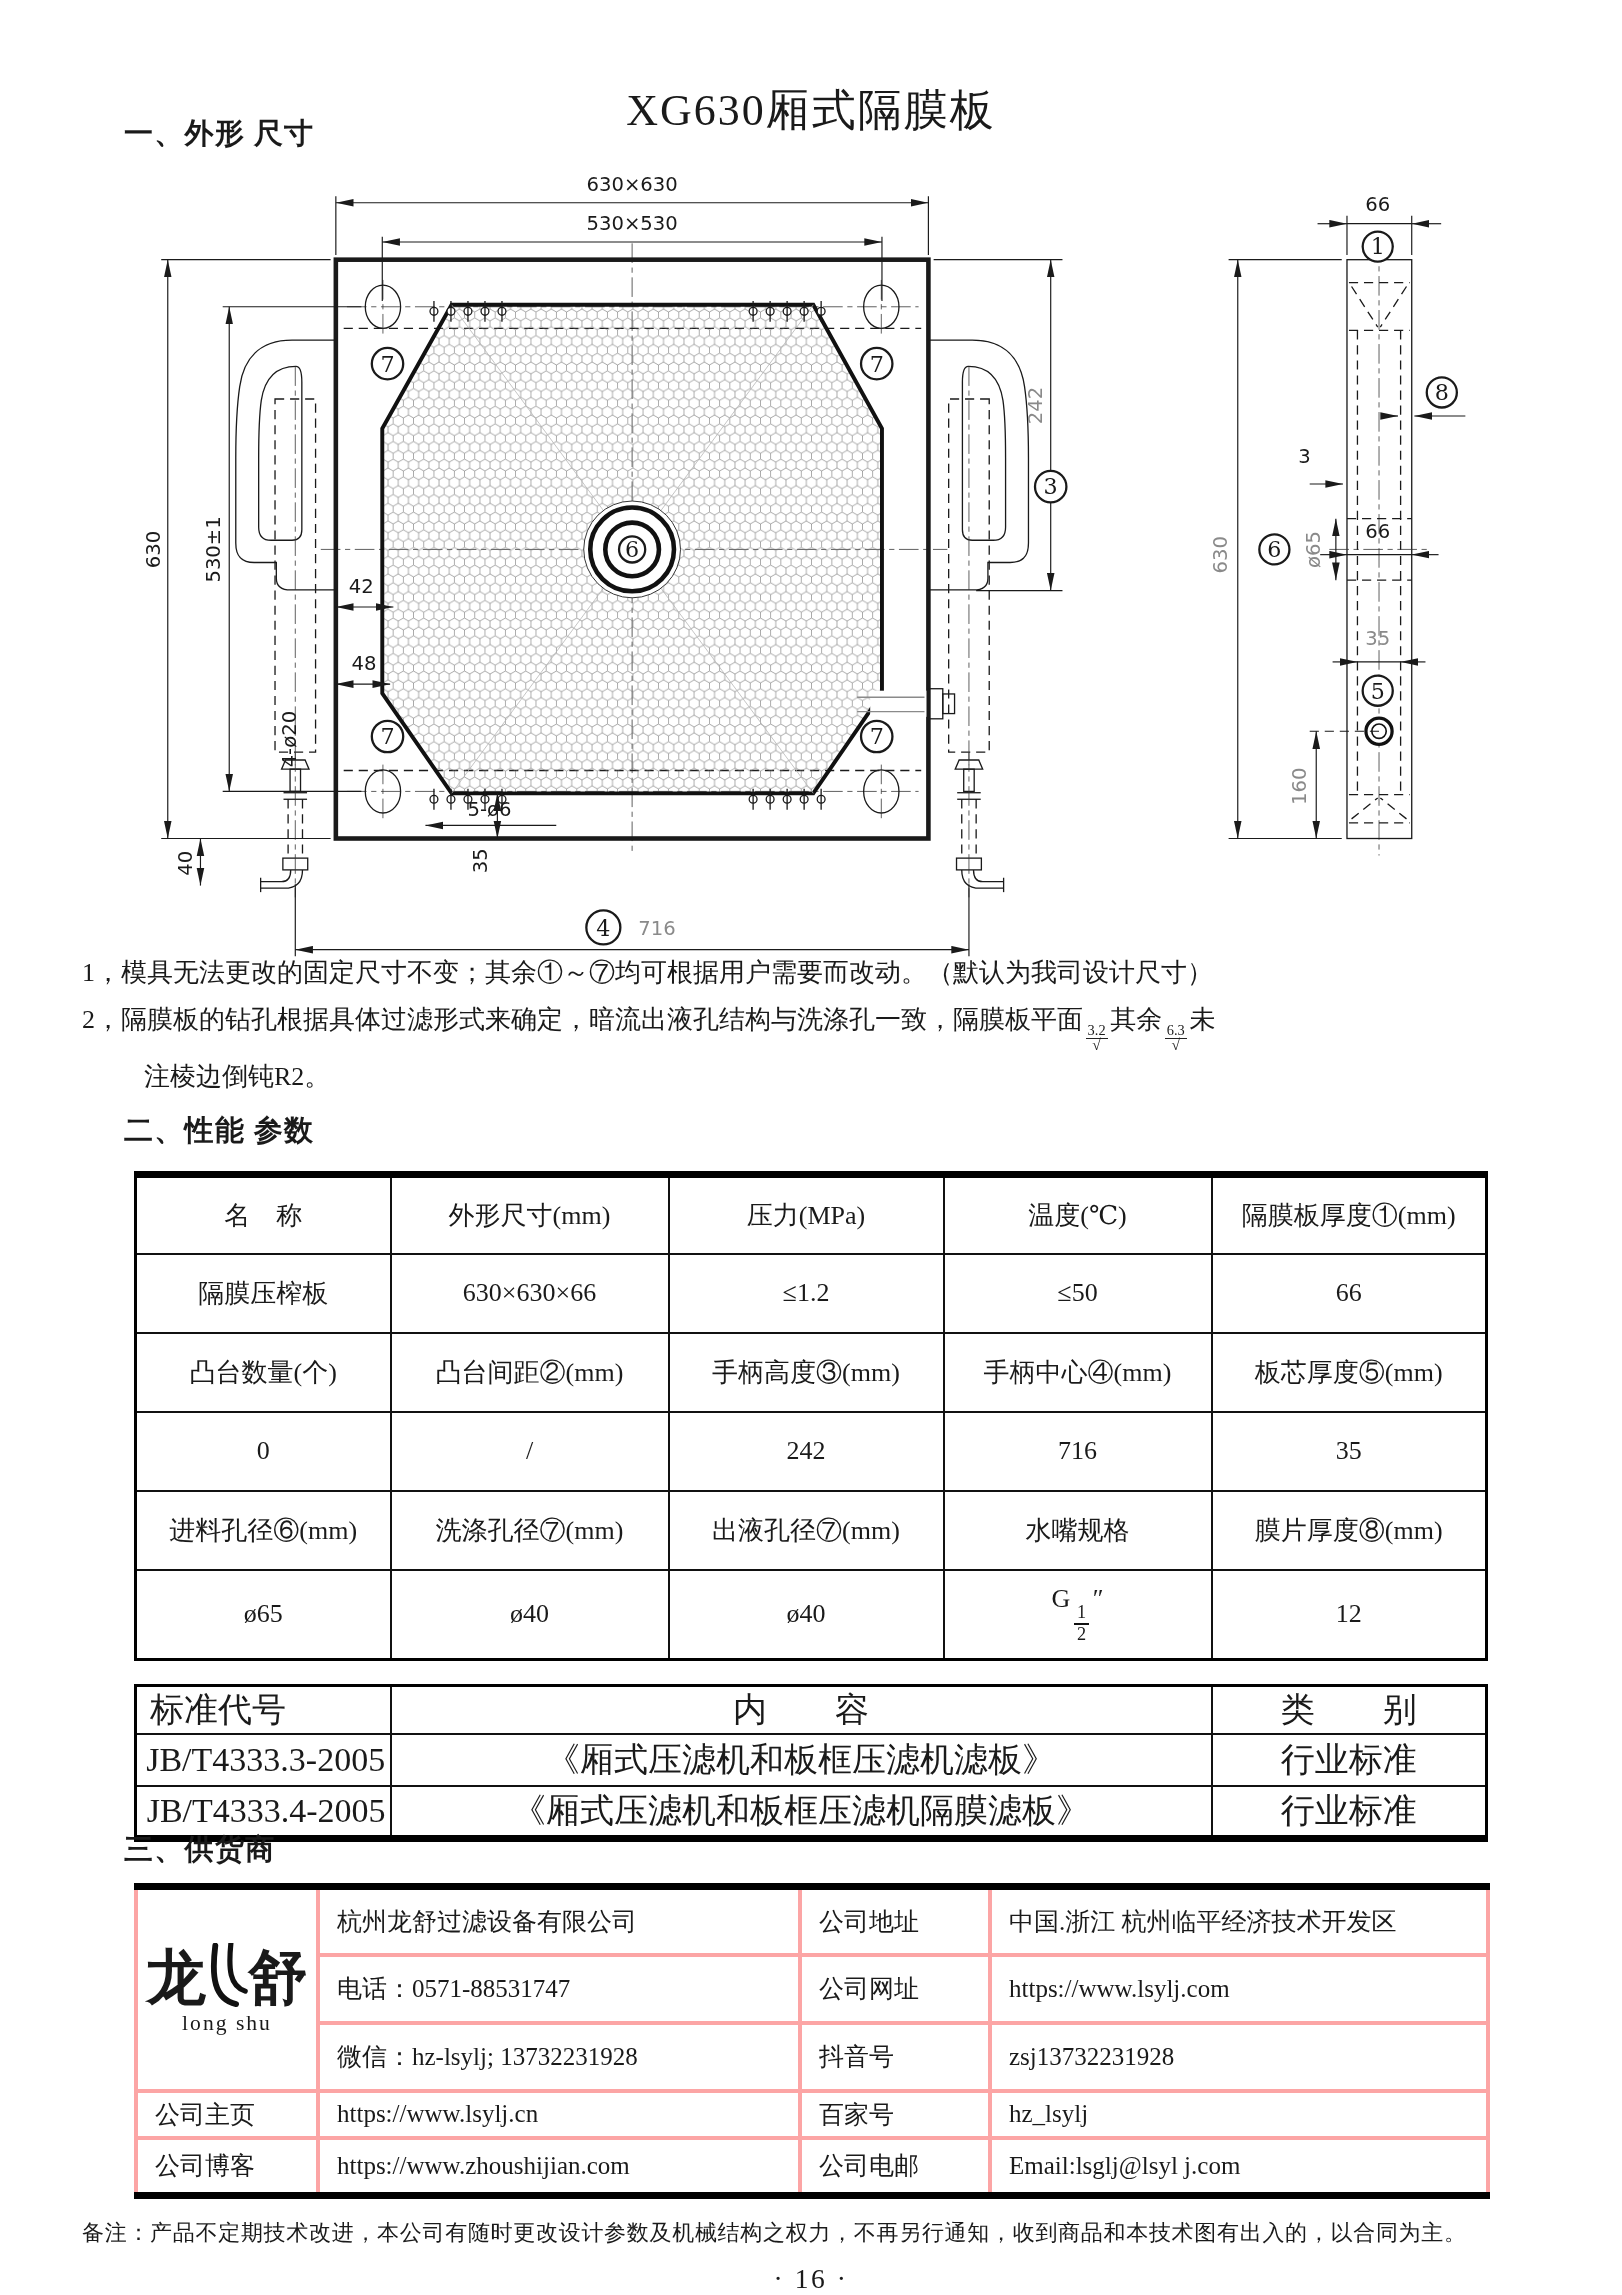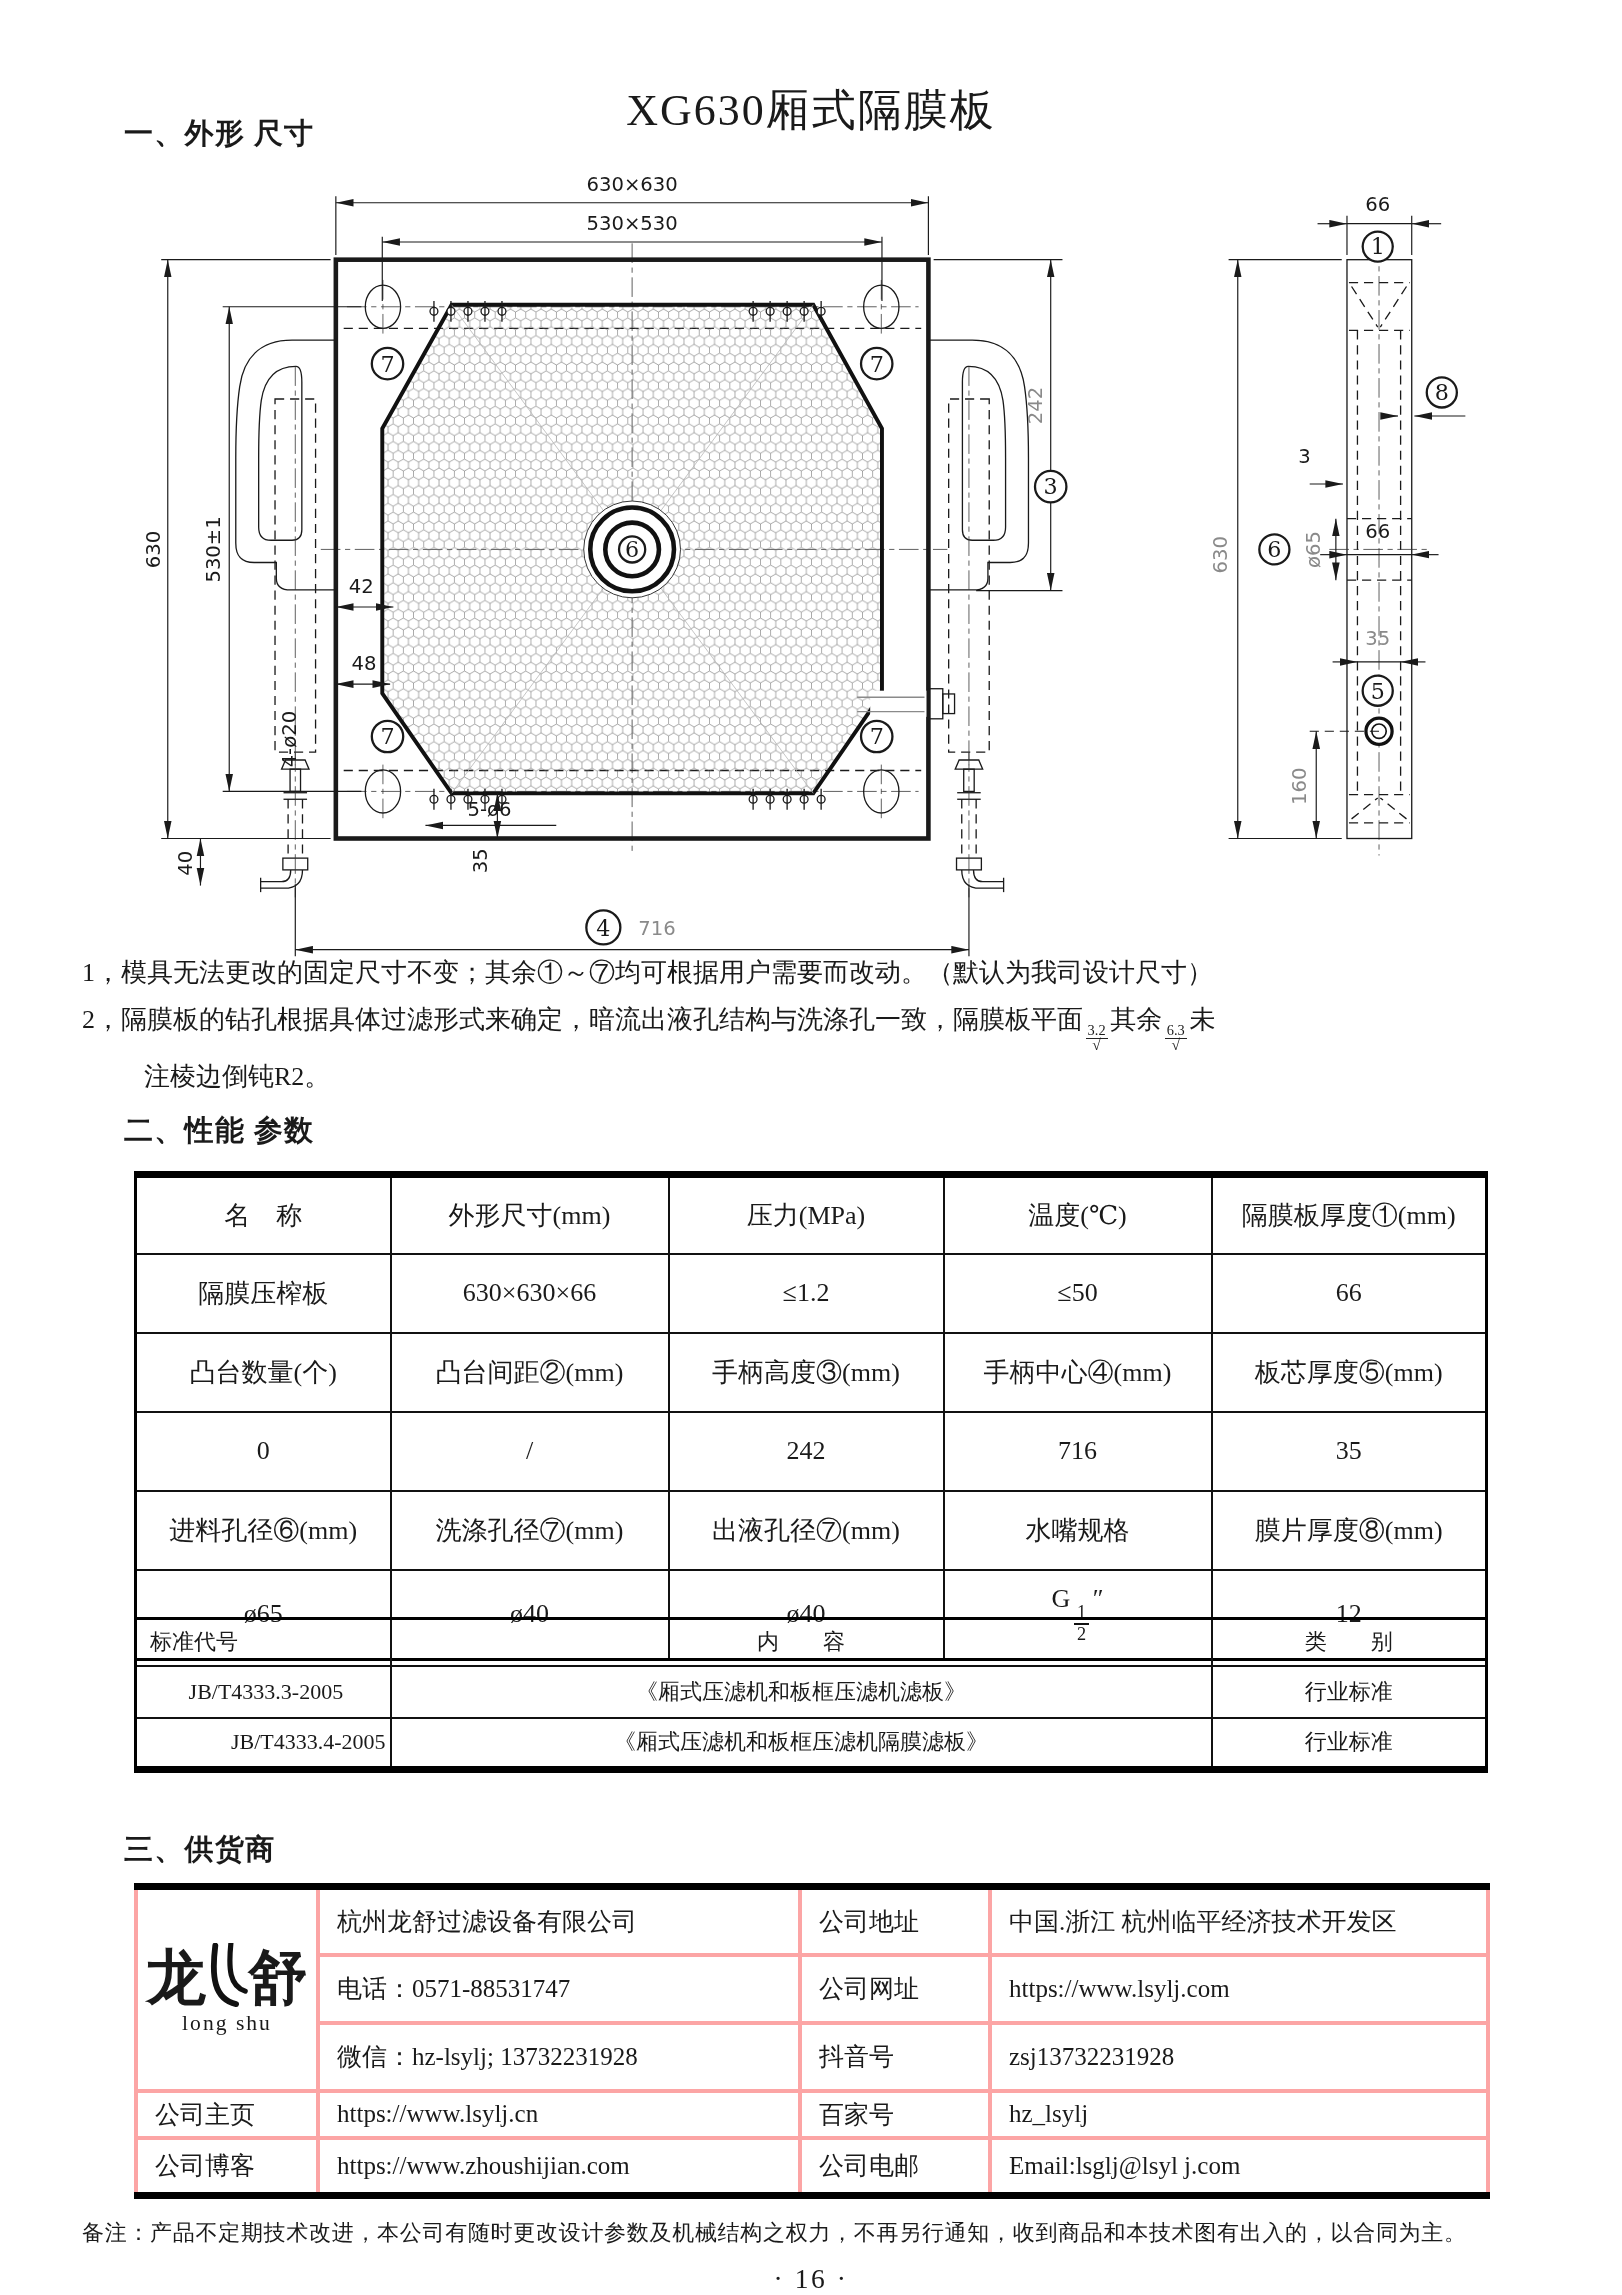--- a/index.html
+++ b/index.html
@@ -18,21 +18,21 @@
   .rough i{font-style:normal;font-size:14.4px;border-bottom:1.3px solid #222;padding:0 2px 0.7px;}
   .rough b{font-weight:400;font-size:15.7px;margin-top:-1.3px;}
   table{border-collapse:collapse;table-layout:fixed;}
   td{overflow:hidden;}
   .perf{position:absolute;left:134px;top:1171px;width:1351px;font-size:26px;text-align:center;
         border:3.3px solid #000;border-top:7.2px solid #000;}
   .perf td{border:2px solid #111;padding:0 3.9px;}
   .perf tr.hr{height:79px;}
   .perf tr.vr{height:79px;}
   .perf tr.gr{height:90px;}
-  .std{position:absolute;left:134px;top:1617px;width:1351px;font-size:22px;text-align:center;
+  .std{position:absolute;left:134px;top:1684px;width:1351px;font-size:34px;text-align:center;
        border:3.3px solid #000;border-bottom:7.2px solid #000;}
   .std td{border:2px solid #111;padding:0 3.9px;}
   .std tr.h{height:47px;}
   .std tr.r{height:52px;}
   .frac{display:inline-flex;flex-direction:column;align-items:center;vertical-align:-10.5px;line-height:1;font-size:18.3px;margin:0 3.3px;}
   .frac i{font-style:normal;padding:0 3.3px 1.3px;}
   .frac i:first-child{border-bottom:2px solid #111;}
   .sup{position:absolute;left:134px;top:1883px;width:1351px;font-size:25px;text-align:left;
        border:2.6px solid #000;border-top:7.2px solid #000;border-bottom:7.2px solid #000;}
   .sup td{border:4px solid #fca5a5;padding:0 17px;}
@@ -406,21 +406,21 @@
       <col style="width:821px">
       <col style="width:275px">
     </colgroup>
   <tbody>
       <tr class="h">
     <td style="text-align:left;padding-left:13px">标准代号</td>
     <td>内　　容</td>
     <td>类　　别</td>
   </tr>
   <tr class="r">
-    <td style="text-align:center;padding-left:9.2px">JB/T4333.3-2005</td>
+    <td style="text-align:left;padding-left:9.2px">JB/T4333.3-2005</td>
     <td>《厢式压滤机和板框压滤机滤板》</td>
     <td>行业标准</td>
   </tr>
   <tr class="r">
     <td style="text-align:right;padding-left:9.2px">JB/T4333.4-2005</td>
     <td>《厢式压滤机和板框压滤机隔膜滤板》</td>
     <td>行业标准</td>
   </tr>
 </tbody>
   </table>

